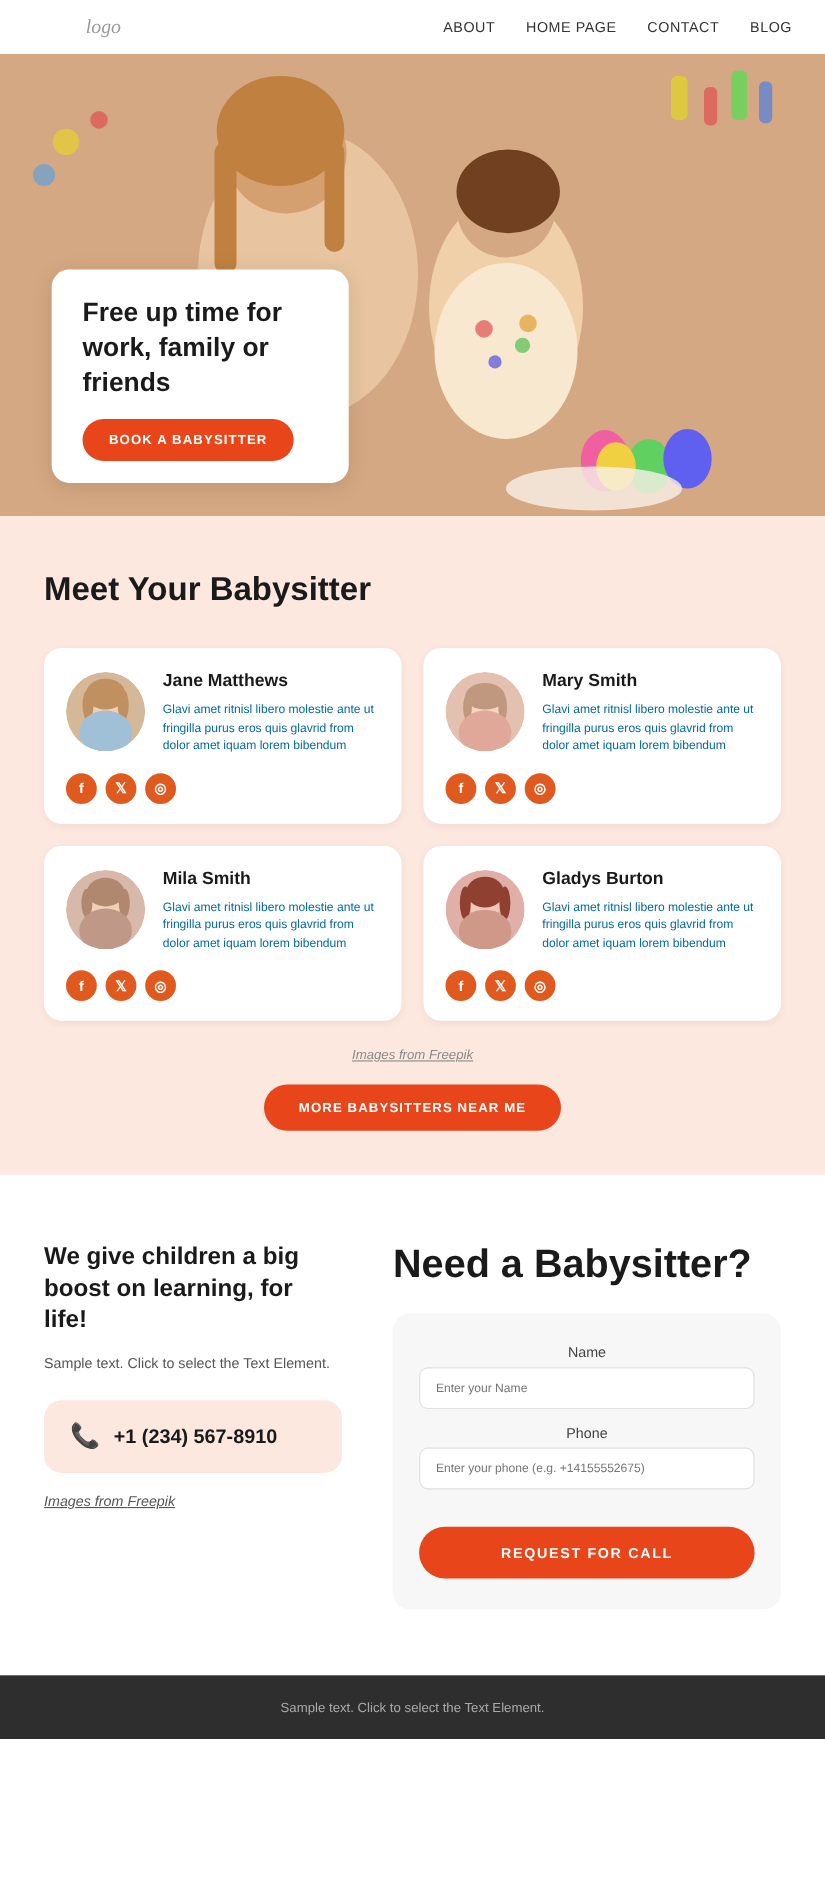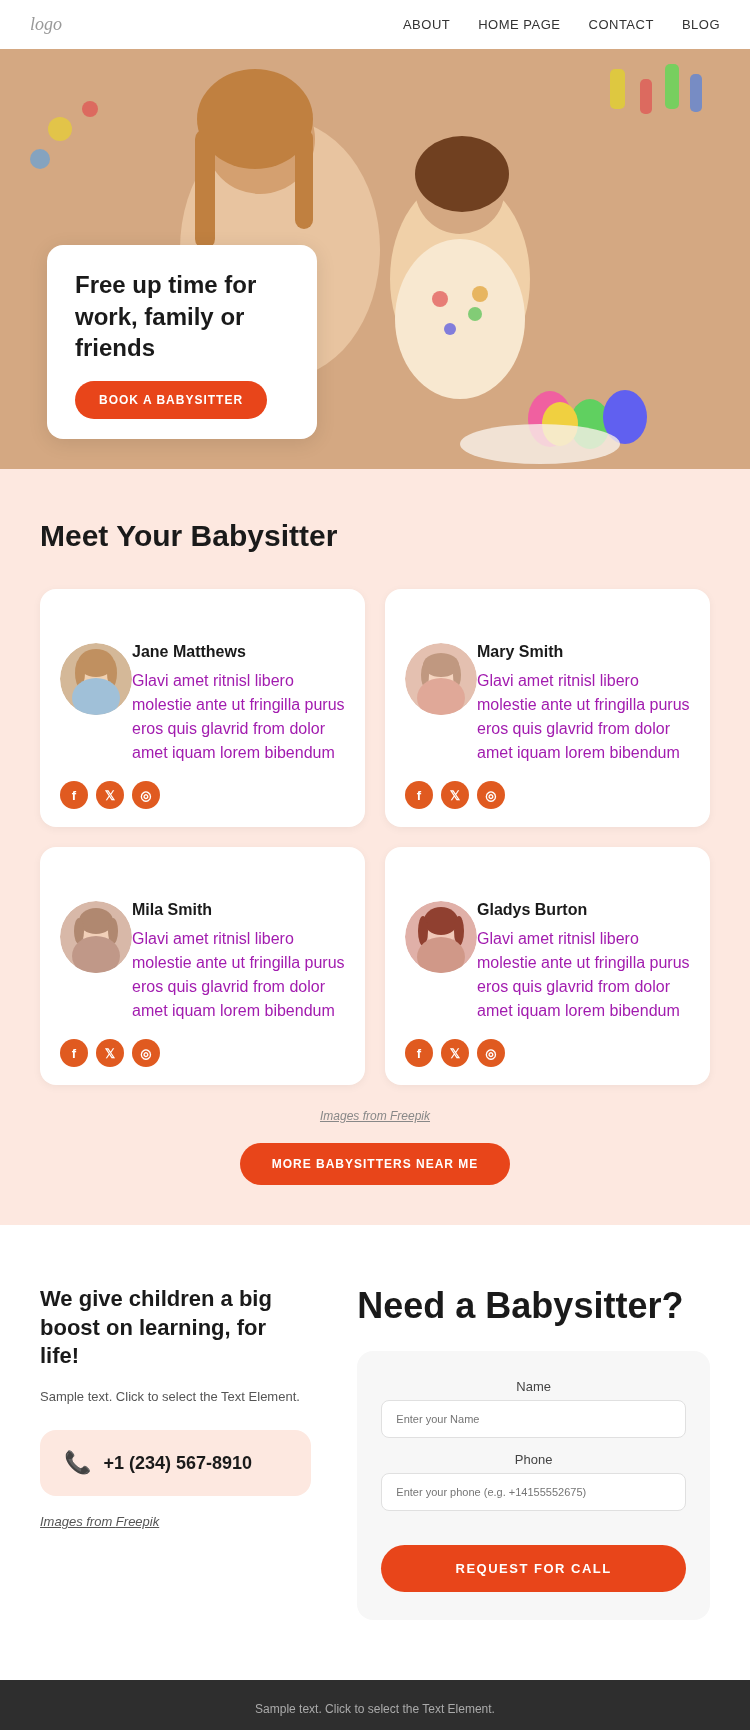--- a/index.html
+++ b/index.html
@@ -1,21 +1,21 @@
 <!DOCTYPE html>
 <html><head>
   <meta charset="utf-8">
   <style>
     * { box-sizing: border-box; margin: 0; padding: 0; }
     body { font-family: 'Georgia', serif; width: 750px; margin: 0 auto; background: #fff; }
 
     
     nav {
       display: flex; align-items: center; justify-content: space-between;
-      padding: 14px 30px; background: #fff;
+      padding: 14px 30px; background: #fff; margin-left: 48px;
     }
     .logo { font-size: 18px; color: #999; font-style: italic; }
     .nav-links { display: flex; gap: 28px; }
     .nav-links a {
       text-decoration: none; color: #333; font-size: 13px;
       font-family: Arial, sans-serif; font-weight: 500; letter-spacing: 0.5px;
     }
 
     
     .hero {
@@ -51,28 +51,28 @@
       color: #1a1a1a; margin-bottom: 36px;
       font-family: Arial, sans-serif;
     }
     .babysitters-grid {
       display: grid; grid-template-columns: 1fr 1fr; gap: 20px;
     }
     .babysitter-card {
       background: #fff; border-radius: 16px; padding: 22px 20px 18px;
       box-shadow: 0 2px 8px rgba(0,0,0,0.05);
     }
-    .card-top { display: flex; align-items: flex-start; margin-bottom: 16px; margin-top: 32px; }
+    .card-top { display: flex; gap: 16px; align-items: flex-start; margin-bottom: 16px; }
 
     .card-info h3 {
       font-size: 16px; font-weight: 700; color: #1a1a1a;
       margin-bottom: 8px; font-family: Arial, sans-serif;
     }
     .card-info p {
-      font-size: 16px; color: #a21caf; line-height: 1.5;
+      font-size: 11px; color: #0369a1; line-height: 1.5;
       font-family: Arial, sans-serif;
     }
     .social-icons { display: flex; gap: 8px; margin-top: 12px; }
     .social-icon {
       width: 28px; height: 28px; border-radius: 50%;
       display: flex; align-items: center; justify-content: center;
       font-size: 13px; color: #fff; font-weight: 700; cursor: pointer;
       font-family: Arial, sans-serif;
     }
     .si-fb { background: #e05a20; }

